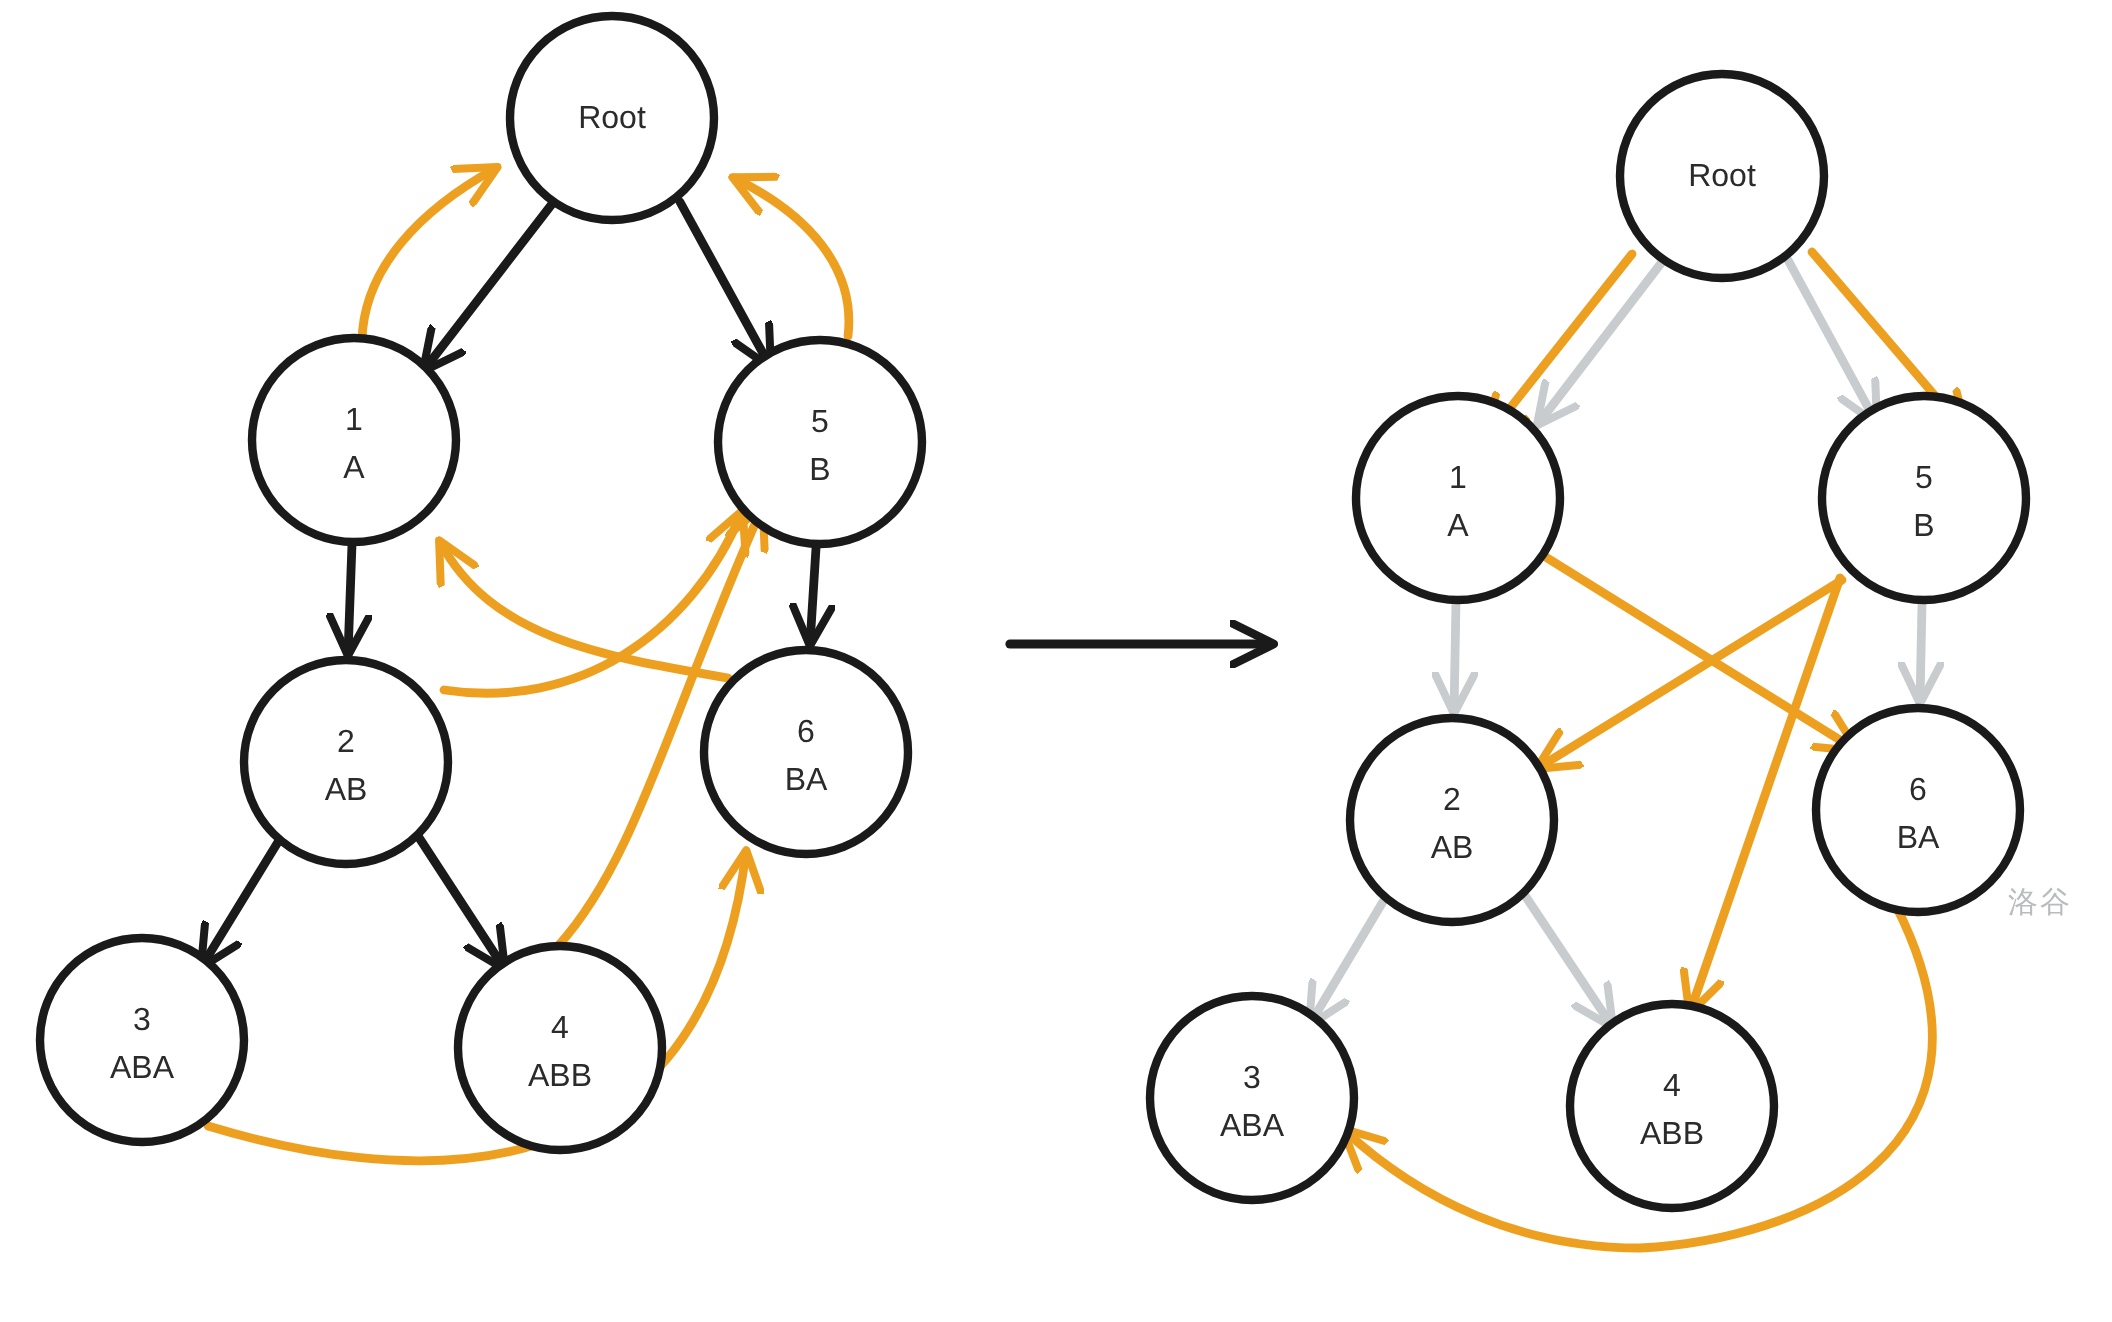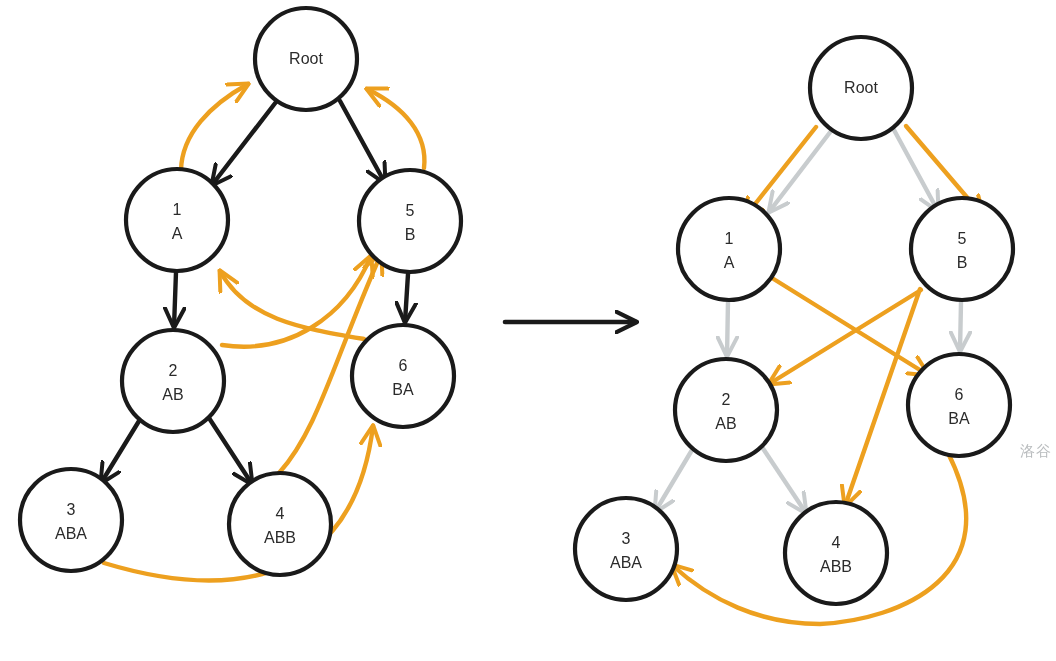--- a/index.html
+++ b/index.html
@@ -5,21 +5,21 @@
   html,body{margin:0;padding:0;background:#ffffff;}
   body{width:1056px;height:661px;overflow:hidden;font-family:"Liberation Sans","DejaVu Sans",sans-serif;}
   #stage{position:relative;width:1056px;height:471px;background:#fff;}
   svg#canvas{position:absolute;left:0;top:0;width:1056px;height:661px;}
   .node-circle{fill:#ffffff;stroke:#1a1a1a;stroke-width:4.2;}
   .node-label{font-family:"Liberation Sans","DejaVu Sans",sans-serif;font-size:16px;fill:#2b2b2b;text-anchor:middle;dominant-baseline:middle;}
   .edge-black{stroke:#1a1a1a;stroke-width:4.4;fill:none;stroke-linecap:round;stroke-linejoin:round;}
   .edge-orange{stroke:#eda01f;stroke-width:4.4;fill:none;stroke-linecap:round;stroke-linejoin:round;}
   .edge-gray{stroke:#c8ccce;stroke-width:4.4;fill:none;stroke-linecap:round;stroke-linejoin:round;}
   .transition-arrow{stroke:#1a1a1a;stroke-width:4.6;fill:none;stroke-linecap:round;stroke-linejoin:round;}
-  .watermark{position:absolute;right:4px;bottom:10px;font-size:15px;color:#b9bcbe;letter-spacing:1px;
+  .watermark{position:absolute;right:20px;bottom:10px;font-size:15px;color:#b9bcbe;letter-spacing:1px;
              font-family:"DejaVu Sans","Liberation Sans",sans-serif;}
 </style>
 </head>
 <body>
 
 <div id="stage">
 
   <svg id="canvas" viewBox="0 0 1056 661">
     <defs>
       <marker id="ah-black" viewBox="0 0 12 12" refX="10.5" refY="6" markerWidth="5.2" markerHeight="5.2" orient="auto-start-reverse">

